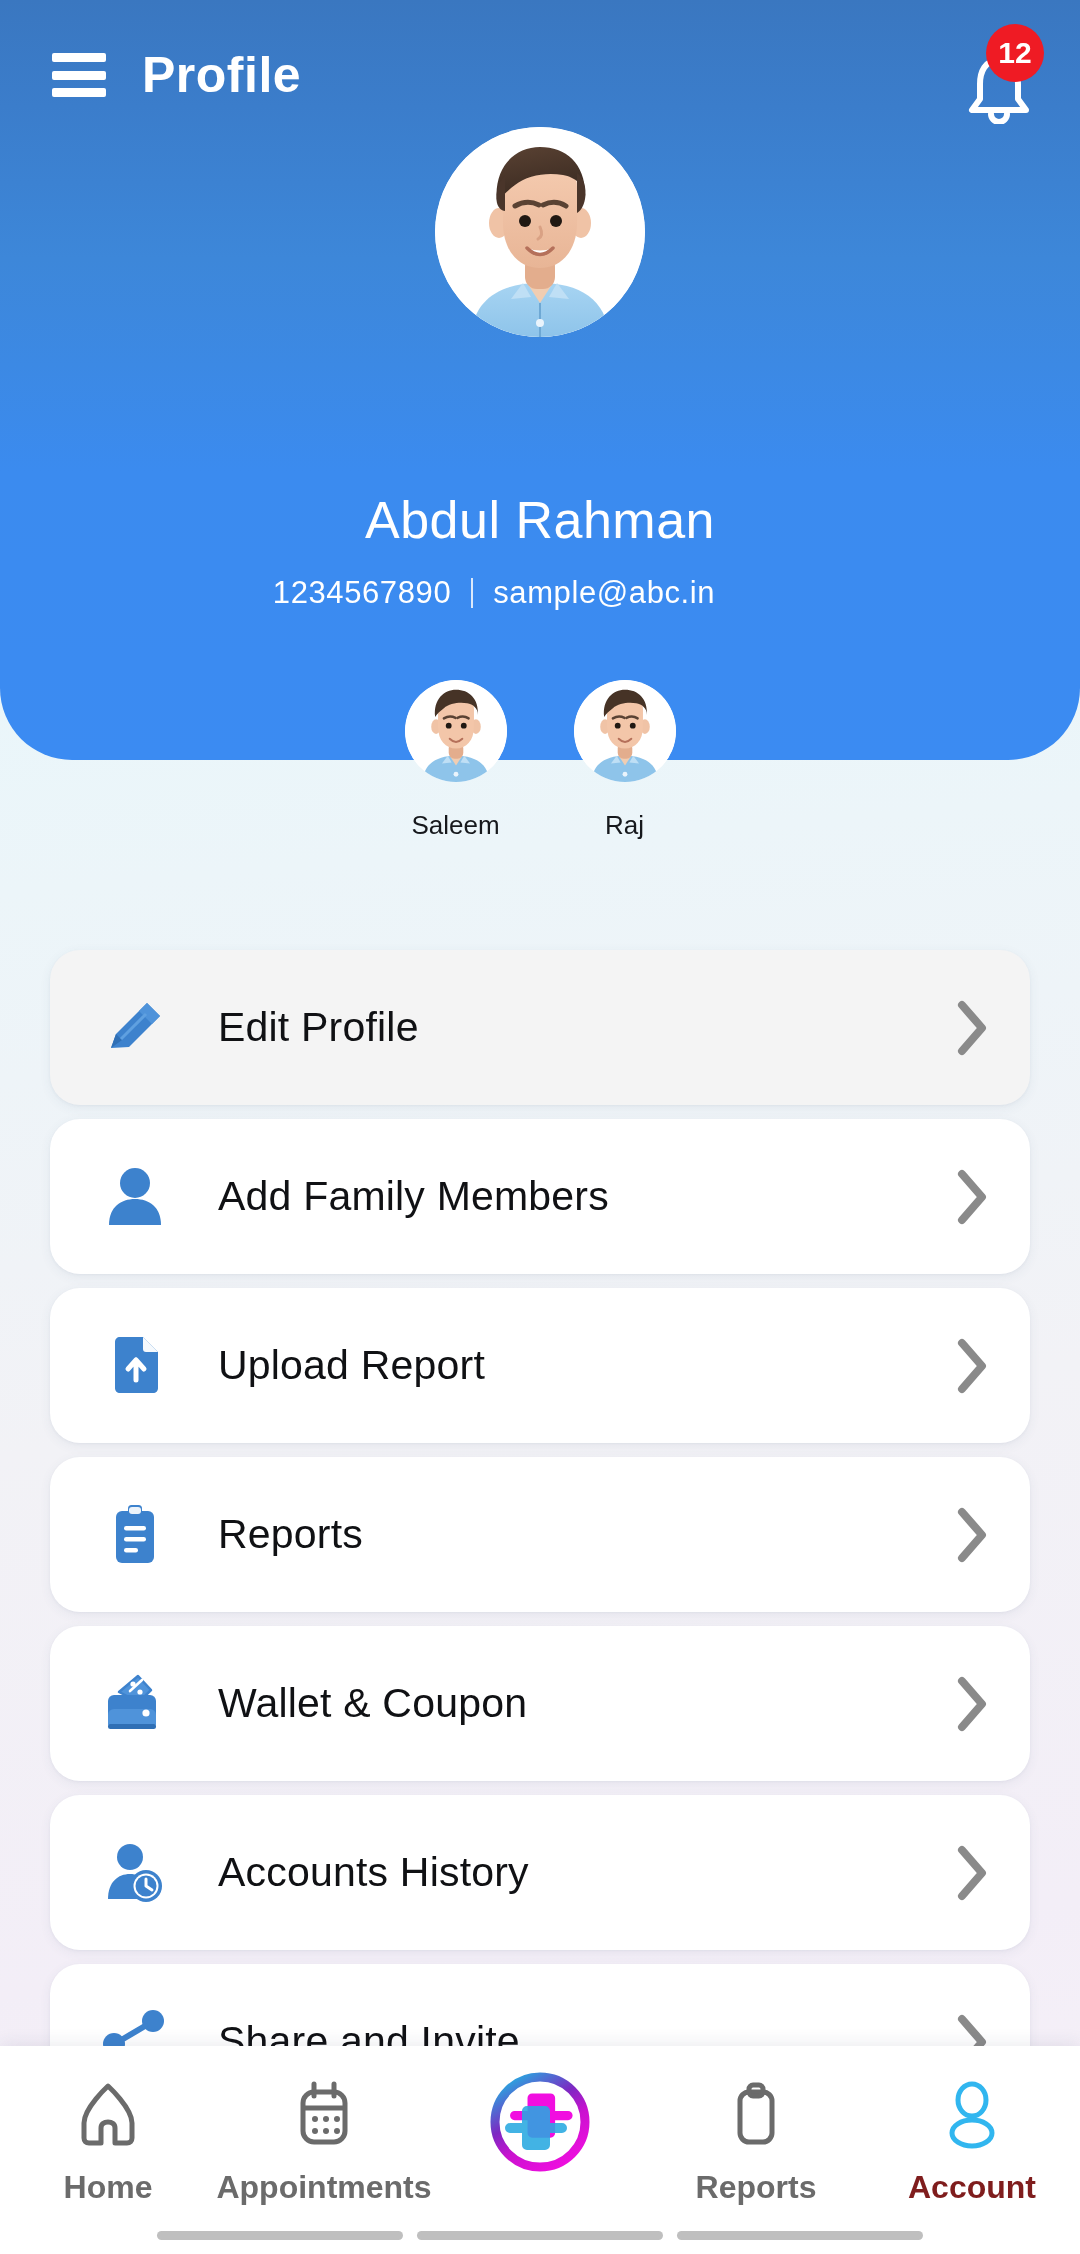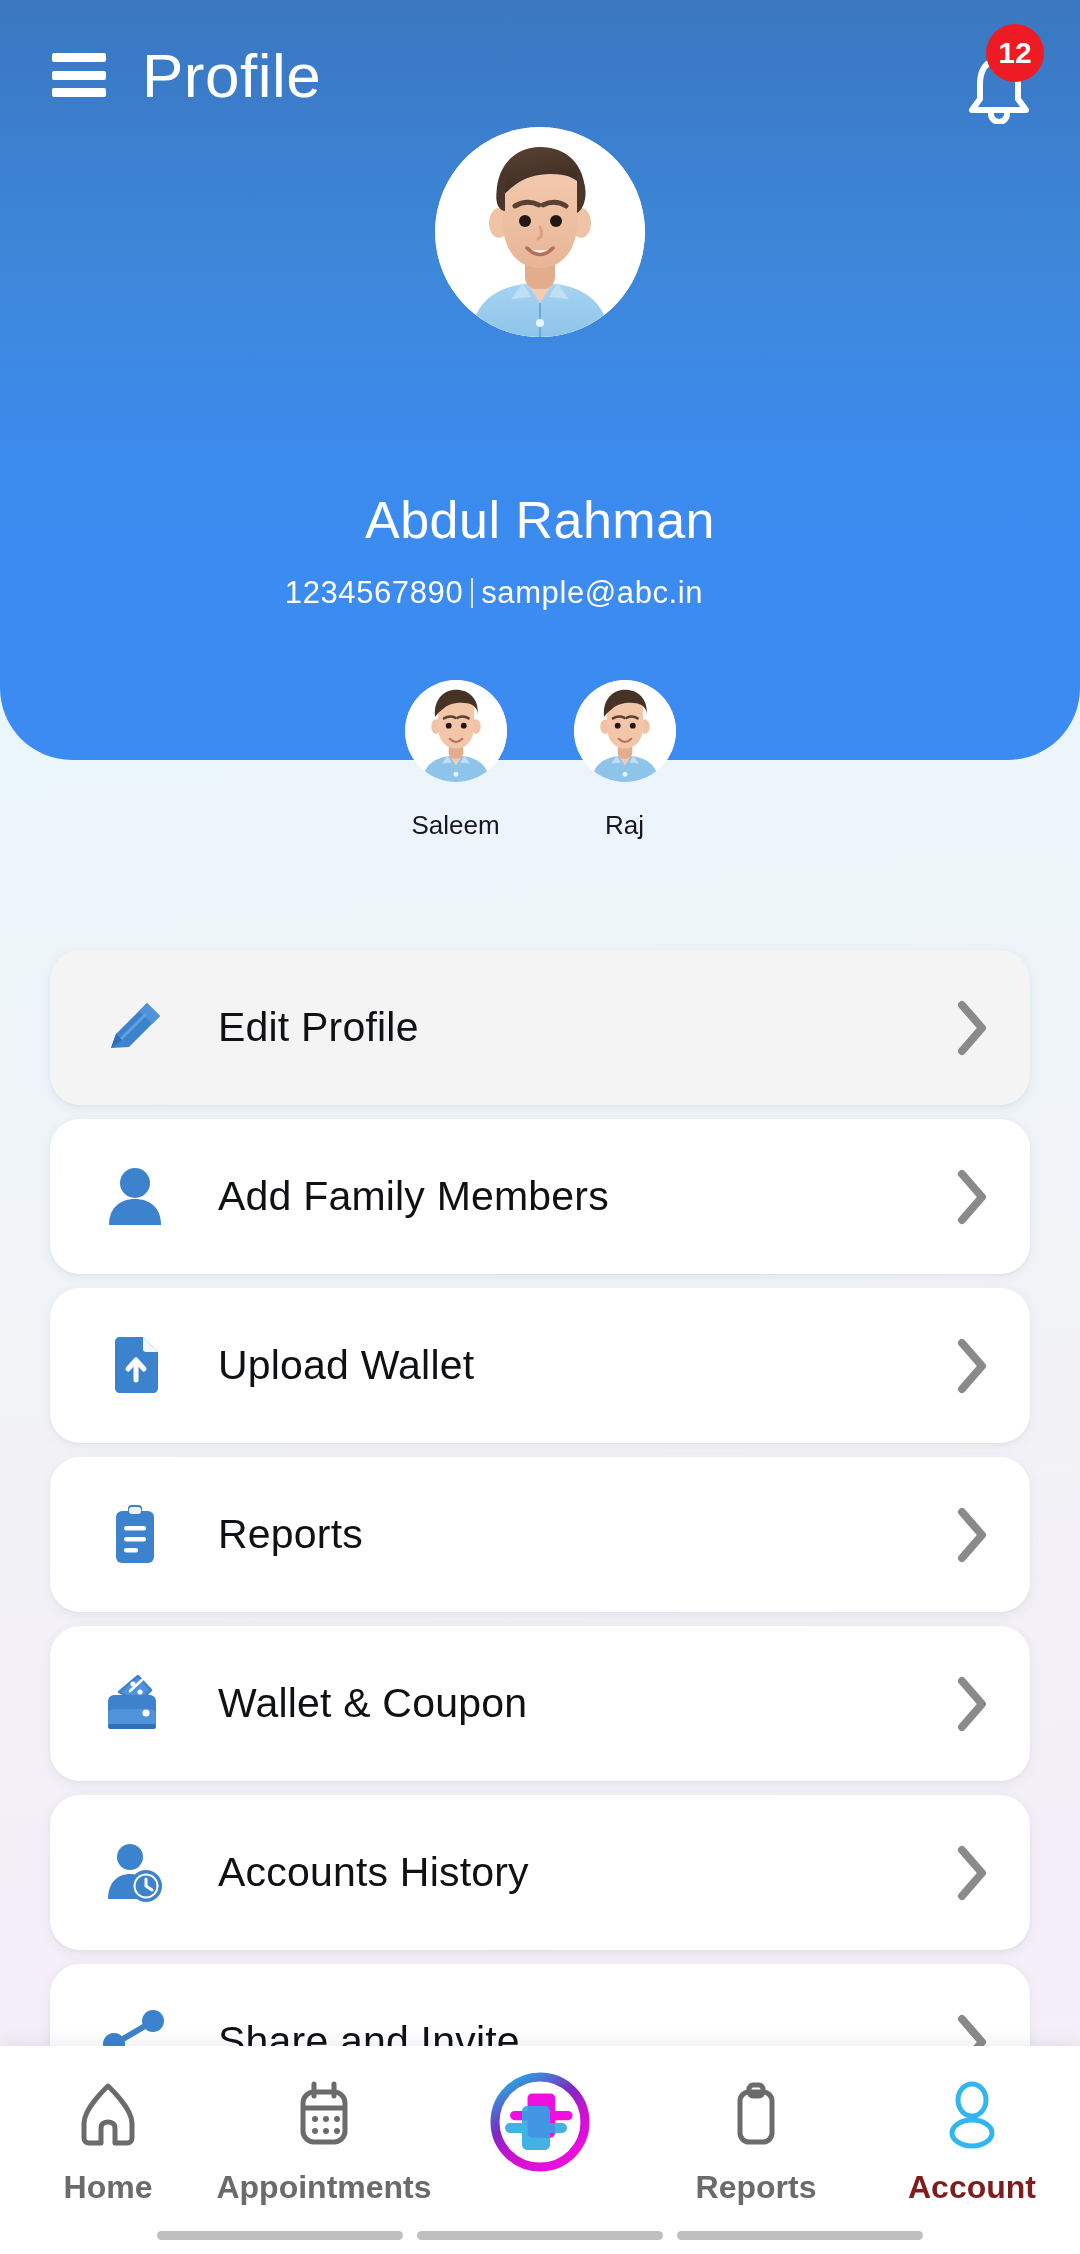--- a/index.html
+++ b/index.html
@@ -34,21 +34,21 @@
   }
   .hamburger {
     margin-left:52px; width:54px; height:44px;
     display:flex; flex-direction:column; justify-content:space-between;
     cursor:pointer;
   }
   .hamburger span { display:block; width:54px; height:9px; background:#ffffff; border-radius:2px; }
 
   .app-title {
     margin-left:36px;
-    color:#ffffff; font-size:62px; font-weight:normal; letter-spacing:0.5px;
+    color:#ffffff; font-size:50px; font-weight:bold; letter-spacing:0.5px;
   }
 
   .bell-wrap {
     position:absolute; right:38px; top:30px; width:86px; height:86px; cursor:pointer;
   }
   .bell-wrap svg { position:absolute; left:4px; top:22px; }
   .badge {
     position:absolute; right:-2px; top:-6px;
     min-width:58px; height:58px; border-radius:29px;
     background:#ef1b24; color:#fff;
@@ -66,21 +66,21 @@
   }
 
   .user-name {
     position:absolute; top:490px; width:1080px; text-align:center;
     color:#ffffff; font-size:52px; font-weight:normal; z-index:7;
     letter-spacing:0.5px;
   }
   .user-contact {
     position:absolute; top:575px; width:988px; text-align:center;
     color:#ffffff; font-size:31px; z-index:7; letter-spacing:0.6px;
-    display:flex; justify-content:center; align-items:center; gap:8px;
+    display:flex; justify-content:center; align-items:center; gap:20px;
   }
   .divider-v { width:2px; height:30px; background:#dbe9fb; display:inline-block; }
 
   
   .family-row {
     position:absolute; top:680px; left:50%; transform:translateX(-50%);
     display:flex; gap:34px; z-index:8;
   }
   .family-member { width:135px; display:flex; flex-direction:column; align-items:center; cursor:pointer; }
   .family-avatar {
@@ -305,21 +305,21 @@
     </div>
 
     <div class="menu-card">
       <div class="menu-icon">
         <svg width="72" height="72" viewBox="0 0 72 72">
           <path d="M16 12 C16 9 18 7 21 7 L44 7 L59 22 L59 58 C59 61 57 63 54 63 L21 63 C18 63 16 61 16 58 Z" fill="#3d82cd"></path>
           <path d="M44 7 L59 22 L47 22 C45 22 44 21 44 19 Z" fill="#ffffff" opacity="0.95"></path>
           <path d="M37 50 L37 30 M37 30 L29 39 M37 30 L45 39" stroke="#ffffff" stroke-width="5" fill="none" stroke-linecap="round" stroke-linejoin="round"></path>
         </svg>
       </div>
-      <div class="menu-label">Upload Wallet</div>
+      <div class="menu-label">Upload Report</div>
       <div class="chev">
         <svg width="32" height="56" viewBox="0 0 32 56">
             <path d="M6 5 L26 28 L6 51" fill="none" stroke="#8a8a8a" stroke-width="8" stroke-linecap="round" stroke-linejoin="round"></path>
           </svg>
       </div>
     </div>
 
     <div class="menu-card">
       <div class="menu-icon">
         <svg width="72" height="72" viewBox="0 0 72 72">

